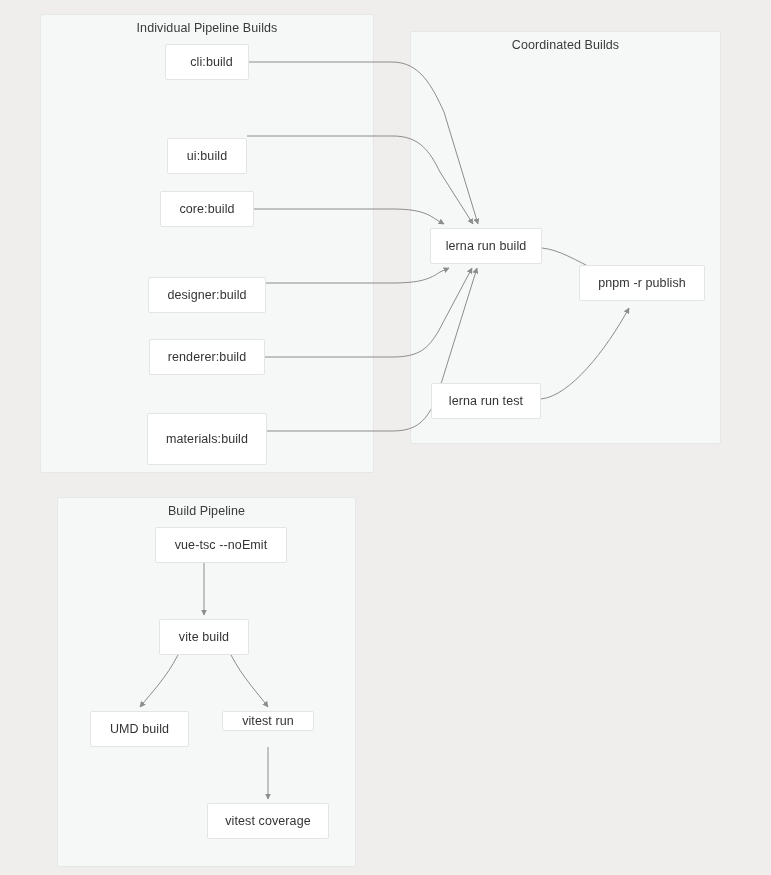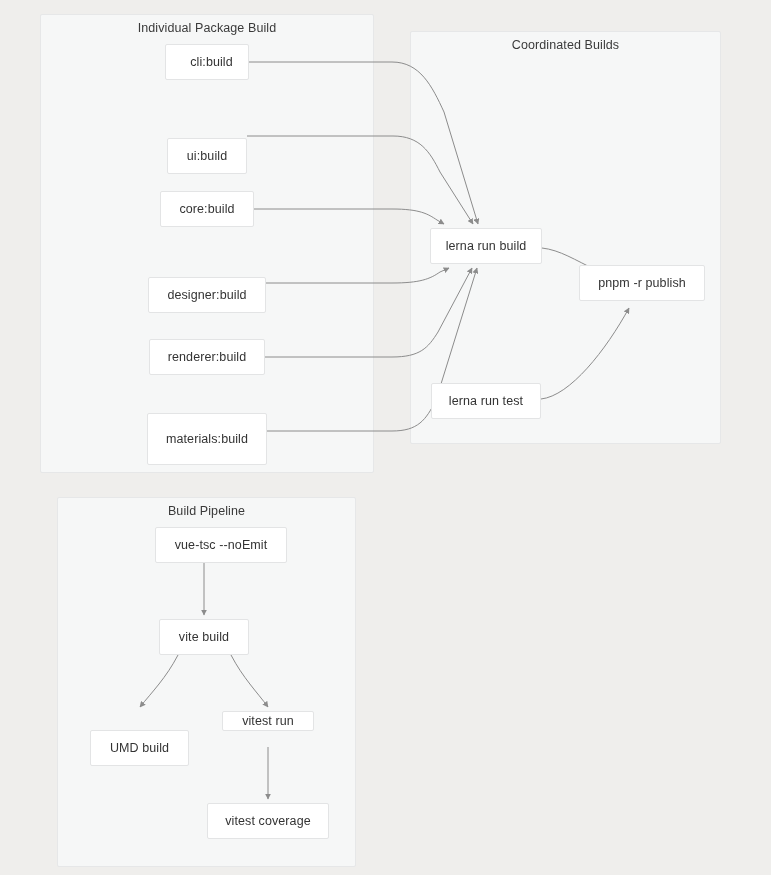--- a/index.html
+++ b/index.html
@@ -62,21 +62,21 @@
     z-index: 3;
   }
 </style>
 </head>
 <body>
 
 <div id="canvas">
 
   <div id="clusters">
       <div class="cluster" style="left: 40px; top: 14px; width: 334px; height: 459px; background: rgb(246, 247, 247); border-color: rgb(230, 231, 232);">
-        <div class="cluster-title">Individual Package Build</div>
+        <div class="cluster-title">Individual Pipeline Builds</div>
       </div>
       <div class="cluster" style="left: 410px; top: 31px; width: 311px; height: 413px; background: rgb(246, 247, 247); border-color: rgb(230, 231, 232);">
         <div class="cluster-title">Coordinated Builds</div>
       </div>
       <div class="cluster" style="left: 57px; top: 497px; width: 299px; height: 370px; background: rgb(246, 247, 247); border-color: rgb(230, 231, 232);">
         <div class="cluster-title">Build Pipeline</div>
       </div>
     </div>
 
   <svg class="edges" viewBox="0 0 771 875" xmlns="http://www.w3.org/2000/svg">
@@ -128,21 +128,21 @@
       </div>
       <div class="node" style="left: 431px; top: 383px; width: 110px; height: 36px; background: rgb(255, 255, 255); border-color: rgb(227, 228, 229);">
         <span>lerna run test</span>
       </div>
       <div class="node" style="left: 155px; top: 527px; width: 132px; height: 36px; background: #ffffff; border-color: rgb(227, 228, 229);">
         <span>vue-tsc --noEmit</span>
       </div>
       <div class="node" style="left: 159px; top: 619px; width: 90px; height: 36px; background: rgb(255, 255, 255); border-color: rgb(227, 228, 229);">
         <span>vite build</span>
       </div>
-      <div class="node" style="left: 90px; top: 711px; width: 99px; height: 36px; background: rgb(255, 255, 255); border-color: rgb(227, 228, 229); margin-top: 19px;">
+      <div class="node" style="left: 90px; top: 711px; width: 99px; height: 36px; background: rgb(255, 255, 255); border-color: rgb(227, 228, 229);">
         <span>UMD build</span>
       </div>
       <div class="node" style="left: 222px; top: 711px; width: 92px; height: 20px; background: rgb(255, 255, 255); border-color: rgb(227, 228, 229);">
         <span>vitest run</span>
       </div>
       <div class="node" style="left: 207px; top: 803px; width: 122px; height: 36px; background: rgb(255, 255, 255); border-color: rgb(227, 228, 229);">
         <span>vitest coverage</span>
       </div>
     </div>
 

